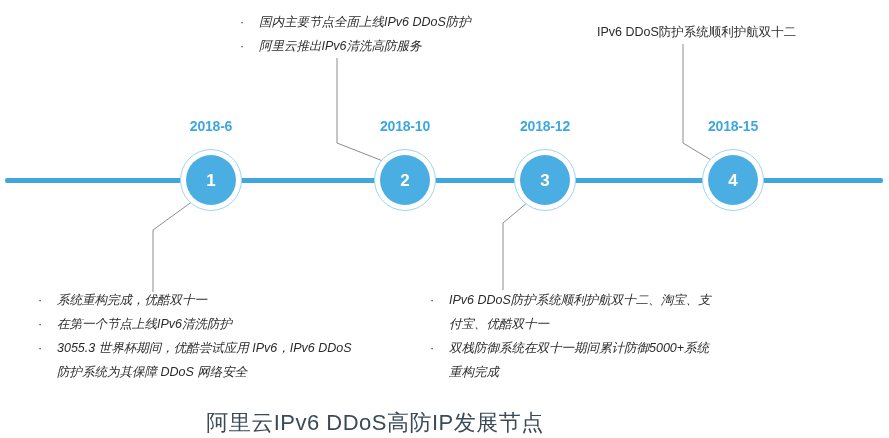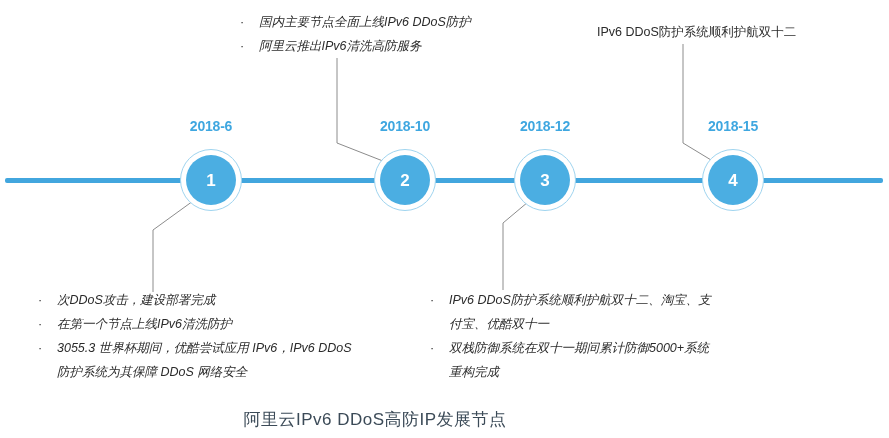--- a/index.html
+++ b/index.html
@@ -102,21 +102,21 @@
     font-style: italic;
   }
 
   
   .caption {
     position: absolute;
     left: 0;
     top: 408px;
     width: 750px;
     text-align: center;
-    font-size: 17px;
+    font-size: 22px;
     color: #3b4a57;
     letter-spacing: 0.5px;
   }
 </style>
 </head>
 <body>
 
 <div id="canvas">
 
   <svg class="svg-layer" viewBox="0 0 889 438" width="889" height="438">
@@ -163,21 +163,21 @@
     </div>
   </div>
 
   <div class="block plain" style="left:597px; top:20px;">
     <span>IPv6 DDoS防护系统顺利护航双十二</span>
   </div>
 
   <div class="block" style="left:38px; top:288px; width:320px;">
     <div class="bullet-row">
       <span class="bullet-dot">·</span>
-      <span class="bullet-text">次DDoS攻击，建设部署完成</span>
+      <span class="bullet-text">系统重构完成，优酷双十一</span>
     </div>
     <div class="bullet-row">
       <span class="bullet-dot">·</span>
       <span class="bullet-text">在第一个节点上线IPv6清洗防护</span>
     </div>
     <div class="bullet-row">
       <span class="bullet-dot">·</span>
       <span class="bullet-text">3055.3 世界杯期间，优酷尝试应用 IPv6，IPv6 DDoS 防护系统为其保障 DDoS 网络安全</span>
     </div>
   </div>

